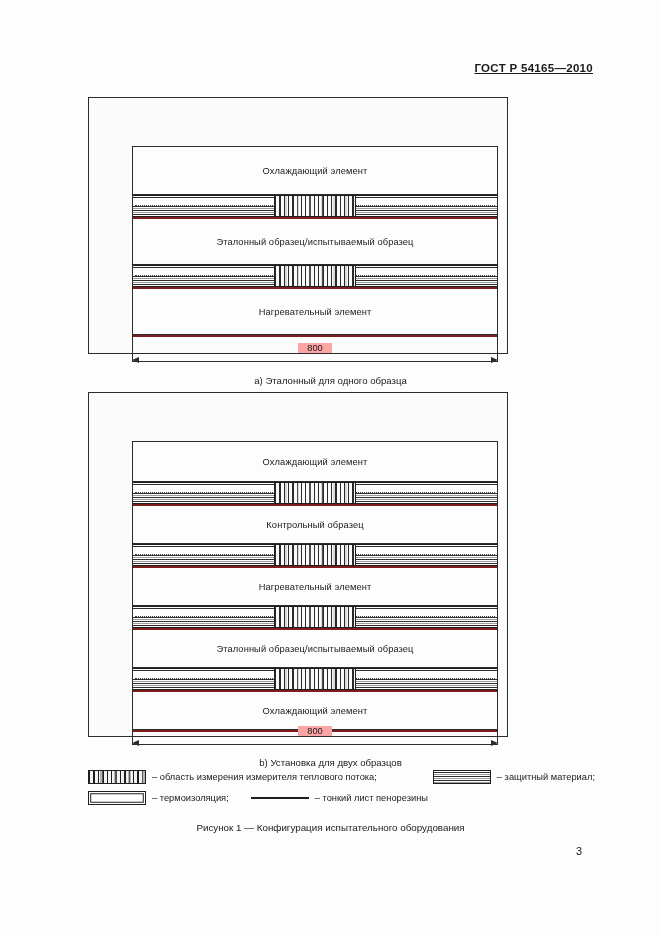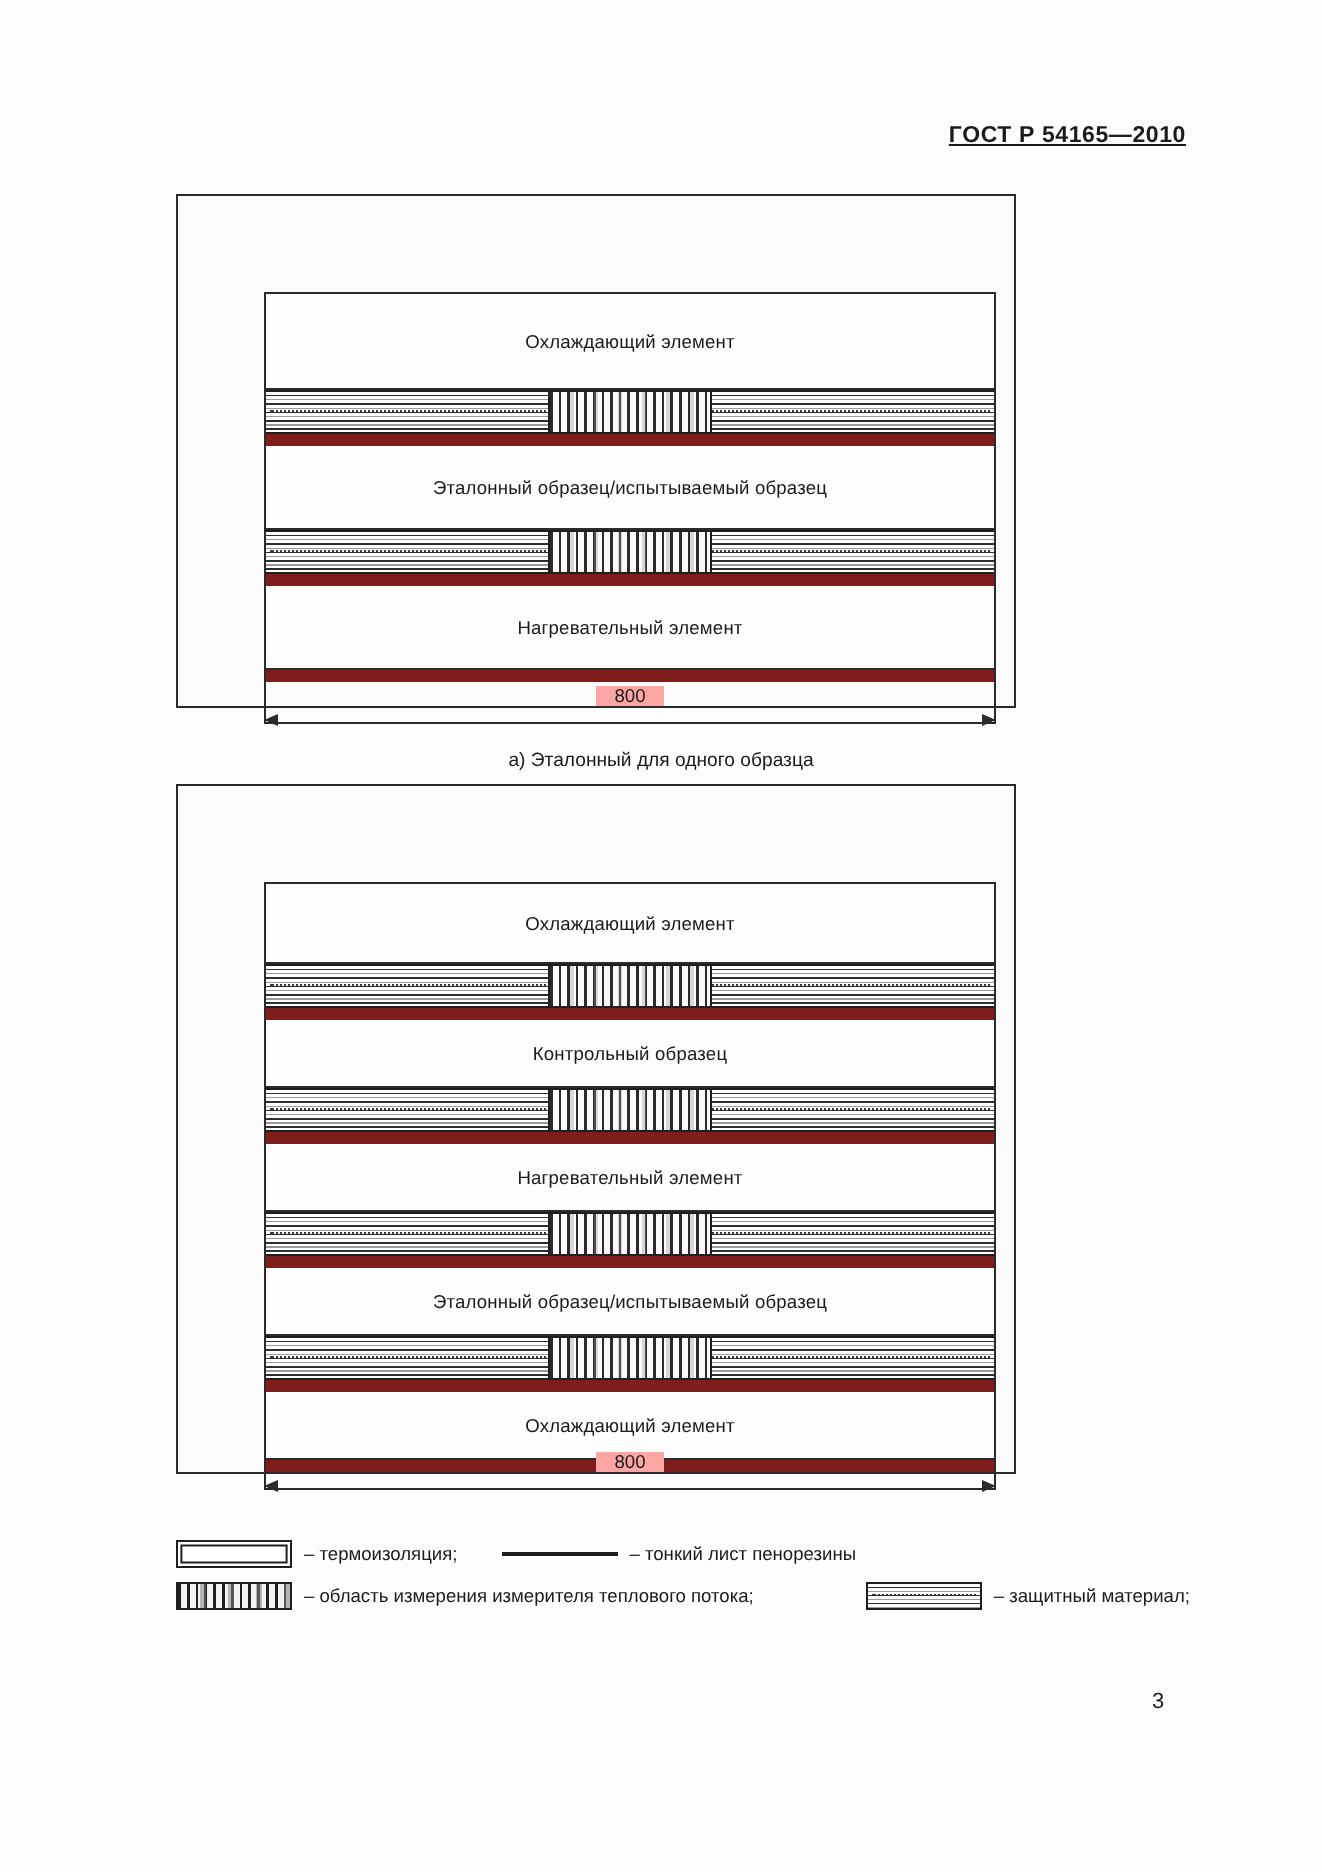--- a/index.html
+++ b/index.html
@@ -45,21 +45,21 @@
     background:#f9a8d4;
     display:flex;flex-direction:column;
   }
   #stack-a{left:132px;top:146px;width:366px;height:208px;}
   #stack-b{left:132px;top:441px;width:366px;height:296px;}
 
   .block{
     position:relative;
     display:flex;align-items:center;justify-content:center;
     background:#fdfdfd;
-    border-top:6px solid #7f1d1d;
+    border-top:2px solid #7f1d1d;
     border-bottom:1px solid #2b2b2b;
     box-sizing:border-box;
     flex:0 0 auto;
   }
   .block:first-child{border-top:none;}
   .block-label{
     font-size:9.3px;color:#1a1a1a;white-space:nowrap;letter-spacing:.1px;
   }
   .block.tail{border-bottom:none;background:#fcfcfc;}
 
@@ -348,50 +348,52 @@
 
   <div class="dim" id="dim-b">
     <div class="dim-tick l"></div>
     <div class="dim-tick r"></div>
     <div class="dim-line"></div>
     <div class="dim-arrow left"></div>
     <div class="dim-arrow right"></div>
     <div class="dim-value">800</div>
   </div>
 
+  <div class="caption" id="caption-b">b) Установка для двух образцов</div>
 
   <div class="legend">
+
+    <div class="legend-row">
+      <div class="legend-item">
+        <div class="sw sw-measure">
+          <div class="h"></div>
+            <div class="v"></div>
+        </div>
+        <span class="legend-text">– область измерения измерителя теплового потока;</span>
+      </div>
+      <div class="gap"></div>
+      <div class="legend-item">
+        <div class="sw sw-protect">
+          <div class="h"></div>
+            <div class="d"></div>
+        </div>
+        <span class="legend-text">– защитный материал;</span>
+      </div>
+    </div>
 
     <div class="legend-row">
       <div class="legend-item">
         <div class="sw sw-insul"></div>
         <span class="legend-text">– термоизоляция;</span>
       </div>
       <div class="gap" style="width:22px;"></div>
       <div class="legend-item">
         <div class="sw-line"></div>
         <span class="legend-text">– тонкий лист пенорезины</span>
       </div>
     </div>
-
-    <div class="legend-row">
-      <div class="legend-item">
-        <div class="sw sw-measure">
-          <div class="h"></div>
-            <div class="v"></div>
-        </div>
-        <span class="legend-text">– область измерения измерителя теплового потока;</span>
-      </div>
-      <div class="gap"></div>
-      <div class="legend-item">
-        <div class="sw sw-protect">
-          <div class="h"></div>
-            <div class="d"></div>
-        </div>
-        <span class="legend-text">– защитный материал;</span>
-      </div>
-    </div>
-  </div>
-
+  </div>
+
+  <div class="fig-title">Рисунок 1 — Конфигурация испытательного оборудования</div>
 
   <div class="page-number">3</div>
 
 </div>
 
 </body></html>

